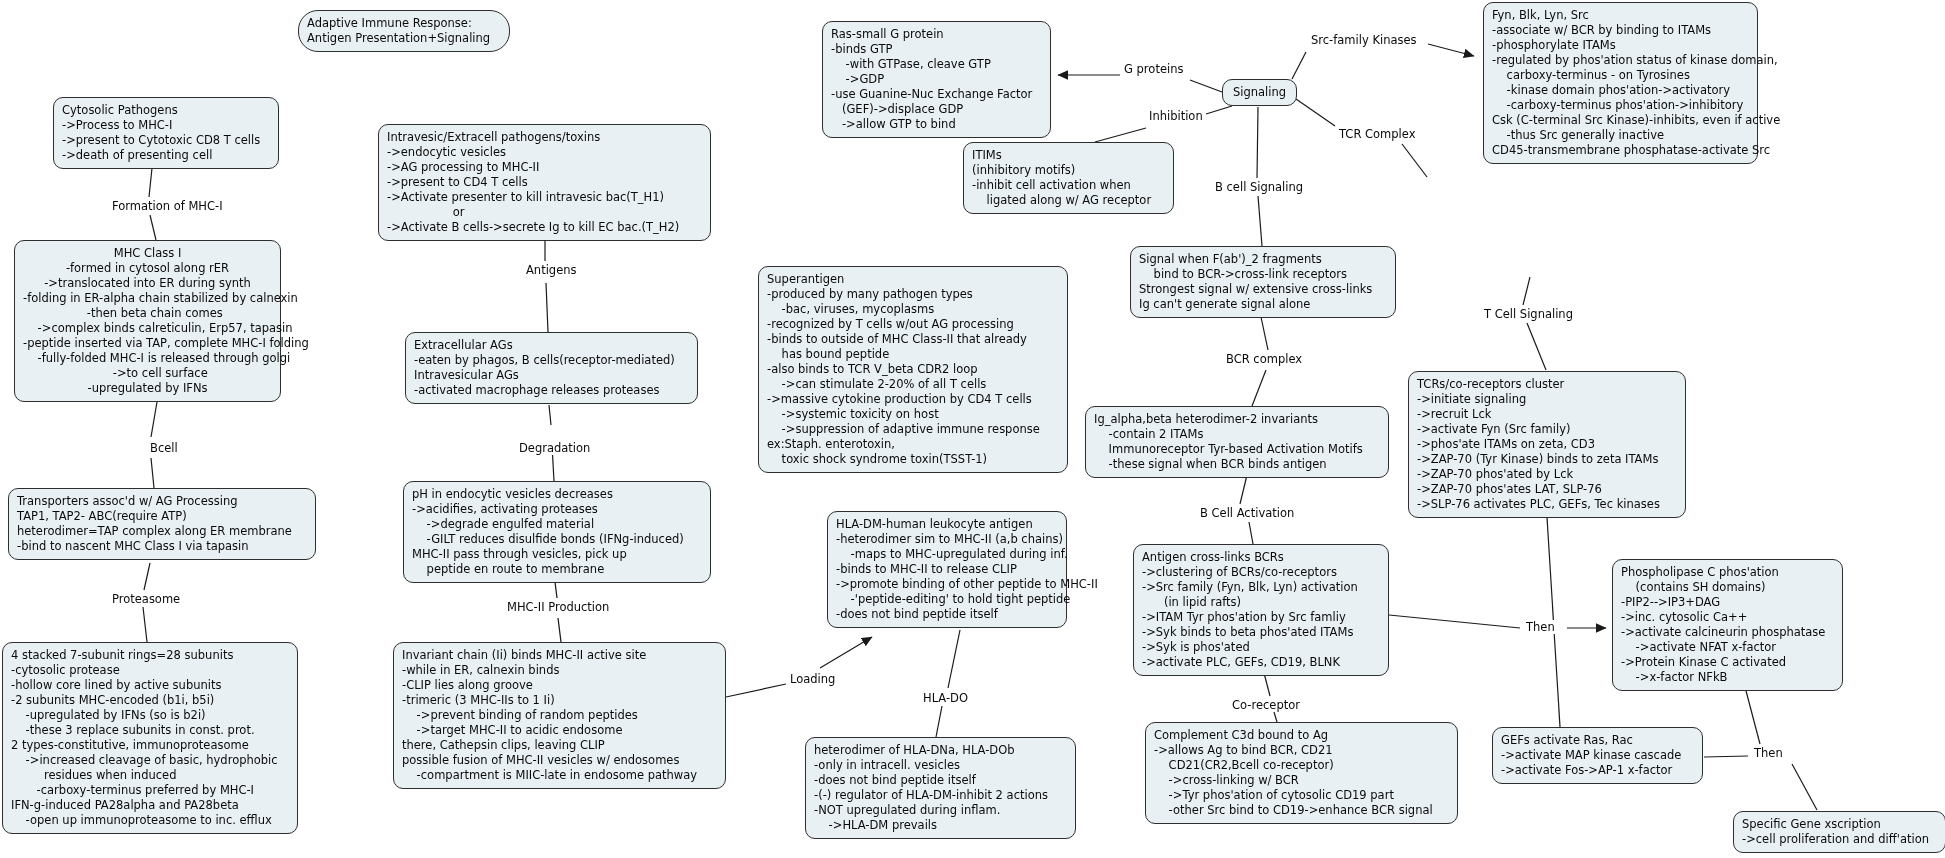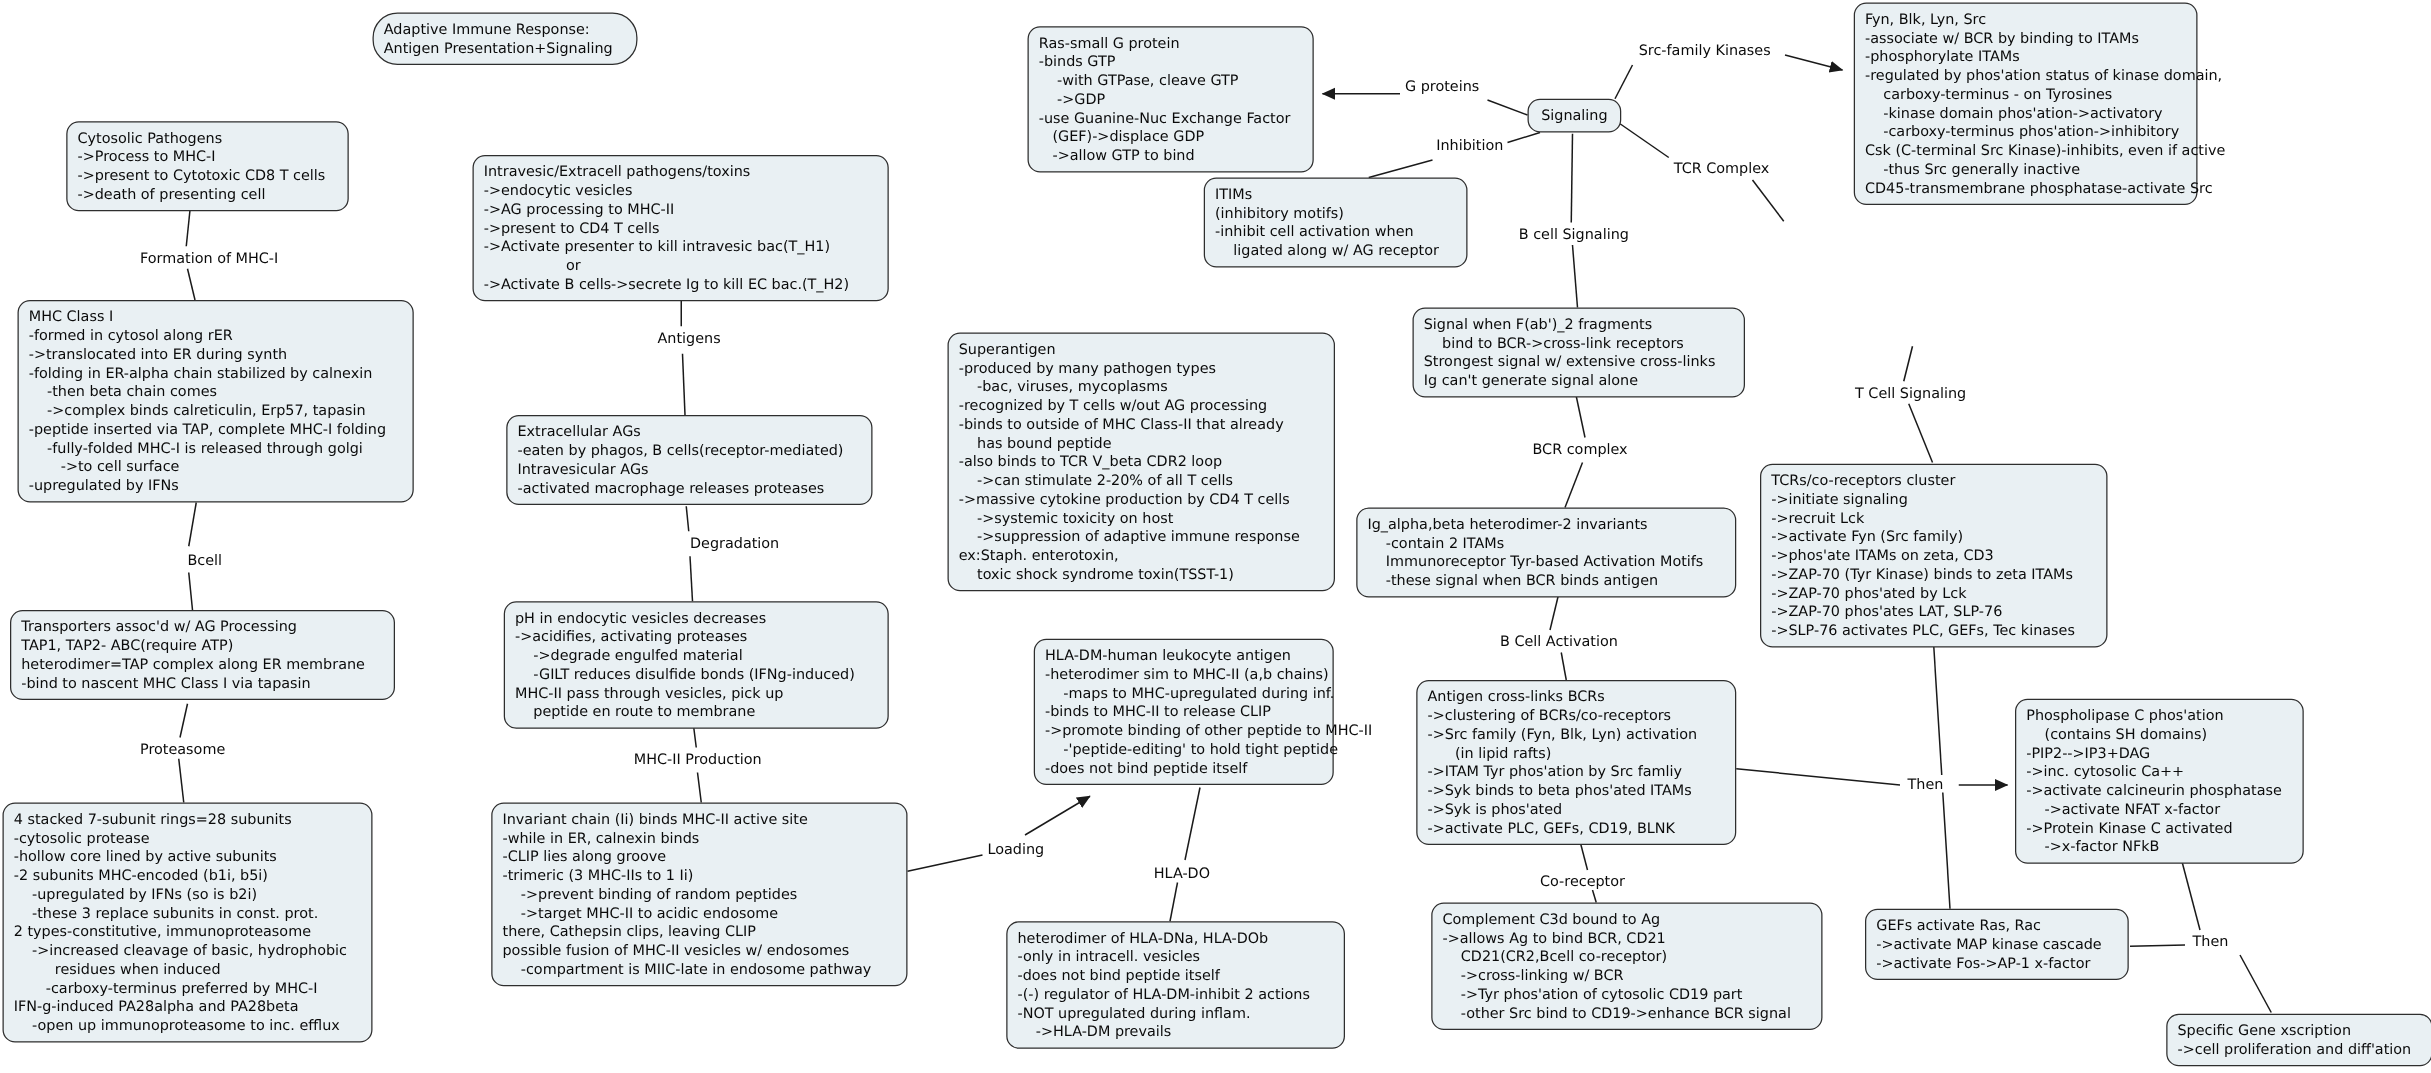--- a/index.html
+++ b/index.html
@@ -62,21 +62,21 @@
       <line x1="1745" y1="687" x2="1760" y2="744" stroke="#1a1a1a" stroke-width="1.2"></line>
       <line x1="1704" y1="757" x2="1748" y2="756" stroke="#1a1a1a" stroke-width="1.2"></line>
       <line x1="1792" y1="764" x2="1817" y2="810" stroke="#1a1a1a" stroke-width="1.2"></line>
     </svg>
 <div class="node" style="left: 298px; top: 10px; width: 212px; border-radius: 20px;">Adaptive Immune Response:
 Antigen Presentation+Signaling</div>
     <div class="node" style="left: 53px; top: 97px; width: 226px;">Cytosolic Pathogens
 -&gt;Process to MHC-I
 -&gt;present to Cytotoxic CD8 T cells
 -&gt;death of presenting cell</div>
-    <div class="node" style="left: 14px; top: 240px; width: 317px;">MHC Class I
+    <div class="node" style="left: 14px; top: 240px; width: 267px; text-align: center;">MHC Class I
 -formed in cytosol along rER
 -&gt;translocated into ER during synth
 -folding in ER-alpha chain stabilized by calnexin
     -then beta chain comes
     -&gt;complex binds calreticulin, Erp57, tapasin
 -peptide inserted via TAP, complete MHC-I folding
     -fully-folded MHC-I is released through golgi
        -&gt;to cell surface
 -upregulated by IFNs</div>
     <div class="node" style="left: 8px; top: 488px; width: 308px;">Transporters assoc'd w/ AG Processing
@@ -210,21 +210,21 @@
     -&gt;x-factor NFkB</div>
     <div class="node" style="left: 1492px; top: 727px; width: 211px;">GEFs activate Ras, Rac
 -&gt;activate MAP kinase cascade
 -&gt;activate Fos-&gt;AP-1 x-factor</div>
     <div class="node" style="left: 1733px; top: 811px; width: 213px;">Specific Gene xscription
 -&gt;cell proliferation and diff'ation</div>
     <div class="edge-label" style="left: 110px; top: 199px;">Formation of MHC-I</div>
     <div class="edge-label" style="left: 148px; top: 441px;">Bcell</div>
     <div class="edge-label" style="left: 110px; top: 592px;">Proteasome</div>
     <div class="edge-label" style="left: 524px; top: 263px;">Antigens</div>
-    <div class="edge-label" style="left: 517px; top: 427px; margin-left: 33px;">Degradation</div>
+    <div class="edge-label" style="left: 517px; top: 441px;">Degradation</div>
     <div class="edge-label" style="left: 505px; top: 600px;">MHC-II Production</div>
     <div class="edge-label" style="left: 788px; top: 672px;">Loading</div>
     <div class="edge-label" style="left: 921px; top: 691px;">HLA-DO</div>
     <div class="edge-label" style="left: 1122px; top: 62px;">G proteins</div>
     <div class="edge-label" style="left: 1147px; top: 109px;">Inhibition</div>
     <div class="edge-label" style="left: 1309px; top: 33px;">Src-family Kinases</div>
     <div class="edge-label" style="left: 1213px; top: 180px;">B cell Signaling</div>
     <div class="edge-label" style="left: 1337px; top: 127px;">TCR Complex</div>
     <div class="edge-label" style="left: 1224px; top: 352px;">BCR complex</div>
     <div class="edge-label" style="left: 1198px; top: 506px;">B Cell Activation</div>

